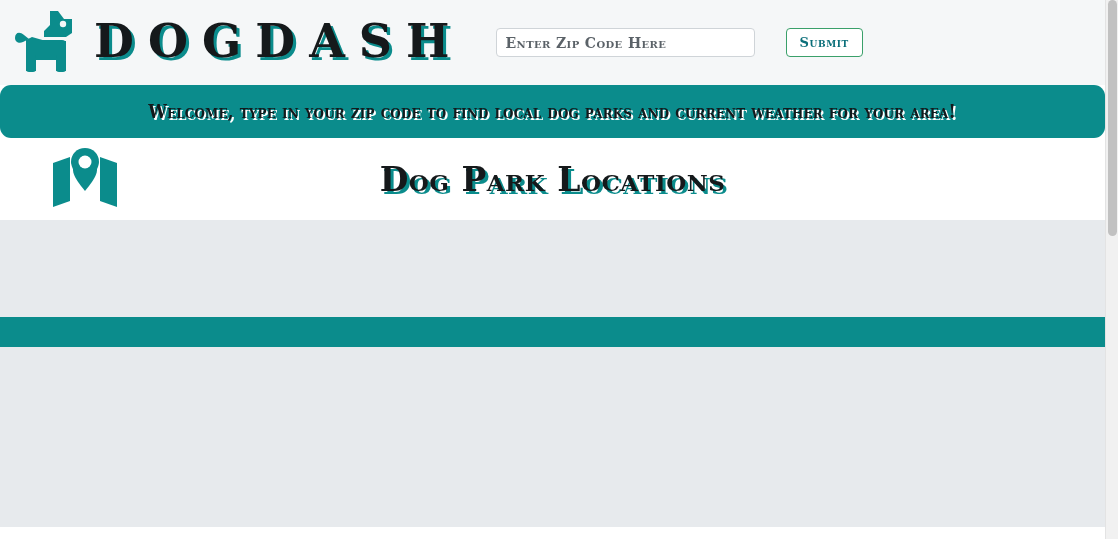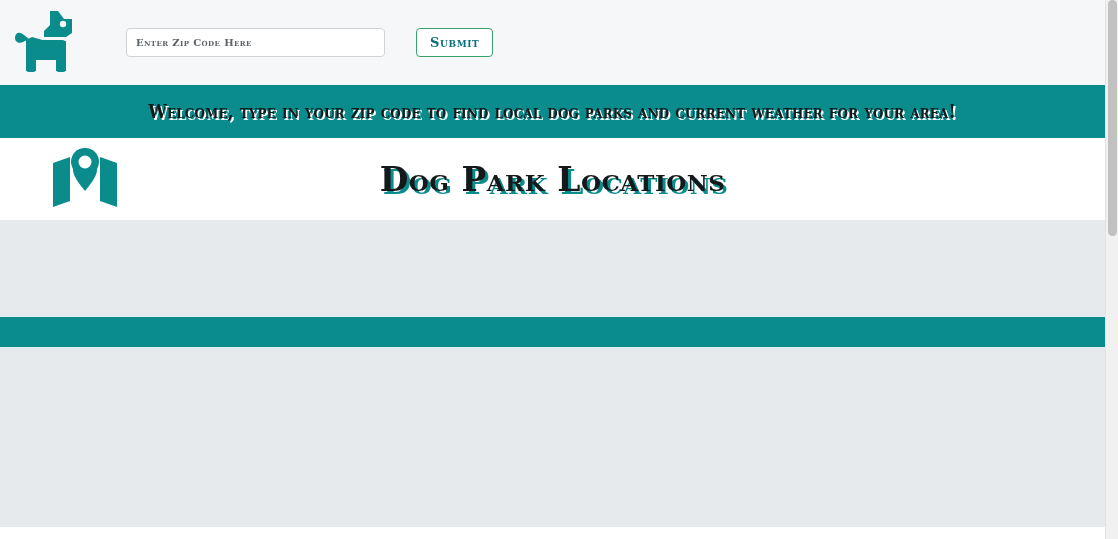--- a/index.html
+++ b/index.html
@@ -65,21 +65,21 @@
   .zip-input {
     width: 259px;
     height: 29px;
     box-sizing: border-box;
     border: 1px solid #cfd4d8;
     border-radius: 4px;
     background: #ffffff;
     padding: 0 9px;
     font-family: "DejaVu Serif", serif;
     font-weight: bold;
-    font-size: 10px;
+    font-size: 14px;
     font-variant: small-caps;
     color: #3b82f6;
     outline: none;
   }
   .zip-input::placeholder {
     color: #5b6268;
     font-family: "DejaVu Serif", serif;
     font-weight: bold;
     font-variant: small-caps;
     letter-spacing: 0.4px;
@@ -102,20 +102,21 @@
     margin-left: 22px;
   }
 
   
   .welcome-banner {
     height: 53px;
     background: #0b8c8c;
     display: flex;
     align-items: center;
     justify-content: center;
+    border-radius: 11px;
   }
   .welcome-text {
     font-family: "DejaVu Serif", serif;
     font-weight: bold;
     font-size: 18px;
     font-variant: small-caps;
     letter-spacing: 0.2px;
     color: #14191c;
     text-shadow: 2px 2px 0 #ffffff;
     transform: scaleX(0.92);
@@ -212,20 +213,21 @@
             <path d="M42 4 L42 18 L36 24 L36 30 L58 30 L64 26 L64 12 L56 12 L50 4 Z"></path>
             <circle cx="55" cy="17" r="3.2" fill="#f5f7f8"></circle>
             <path d="M16 28 C11 24 7 26 7 31 C7 35 11 37 15 35 L21 32 Z"></path>
             <path d="M18 33 L18 64 L28 64 L28 50 L48 50 L48 64 L58 64 L58 34 L38 34 L24 30 Z"></path>
             <rect x="18" y="33" width="40" height="20" rx="4"></rect>
             <rect x="18" y="48" width="10" height="17" rx="3"></rect>
             <rect x="48" y="48" width="10" height="17" rx="3"></rect>
           </g>
         </svg>
       </span>
+      <span class="brand-title">DOGDASH</span>
     </div>
 
     <div class="search-area">
       <input class="zip-input" type="text" placeholder="Enter Zip Code Here" style="">
       <button class="submit-btn">Submit</button>
     </div>
 
   </div>
 
   <div class="welcome-banner">

